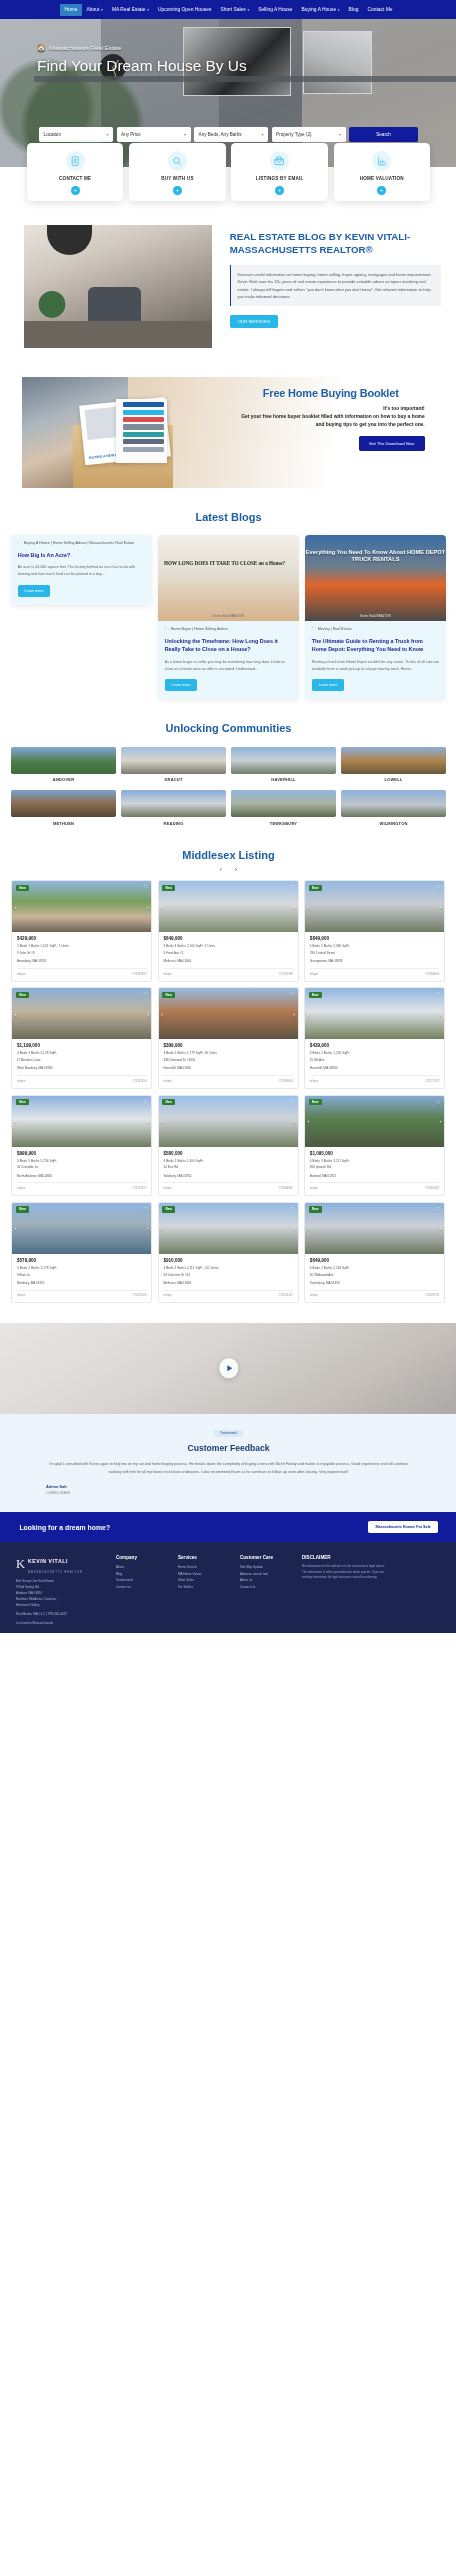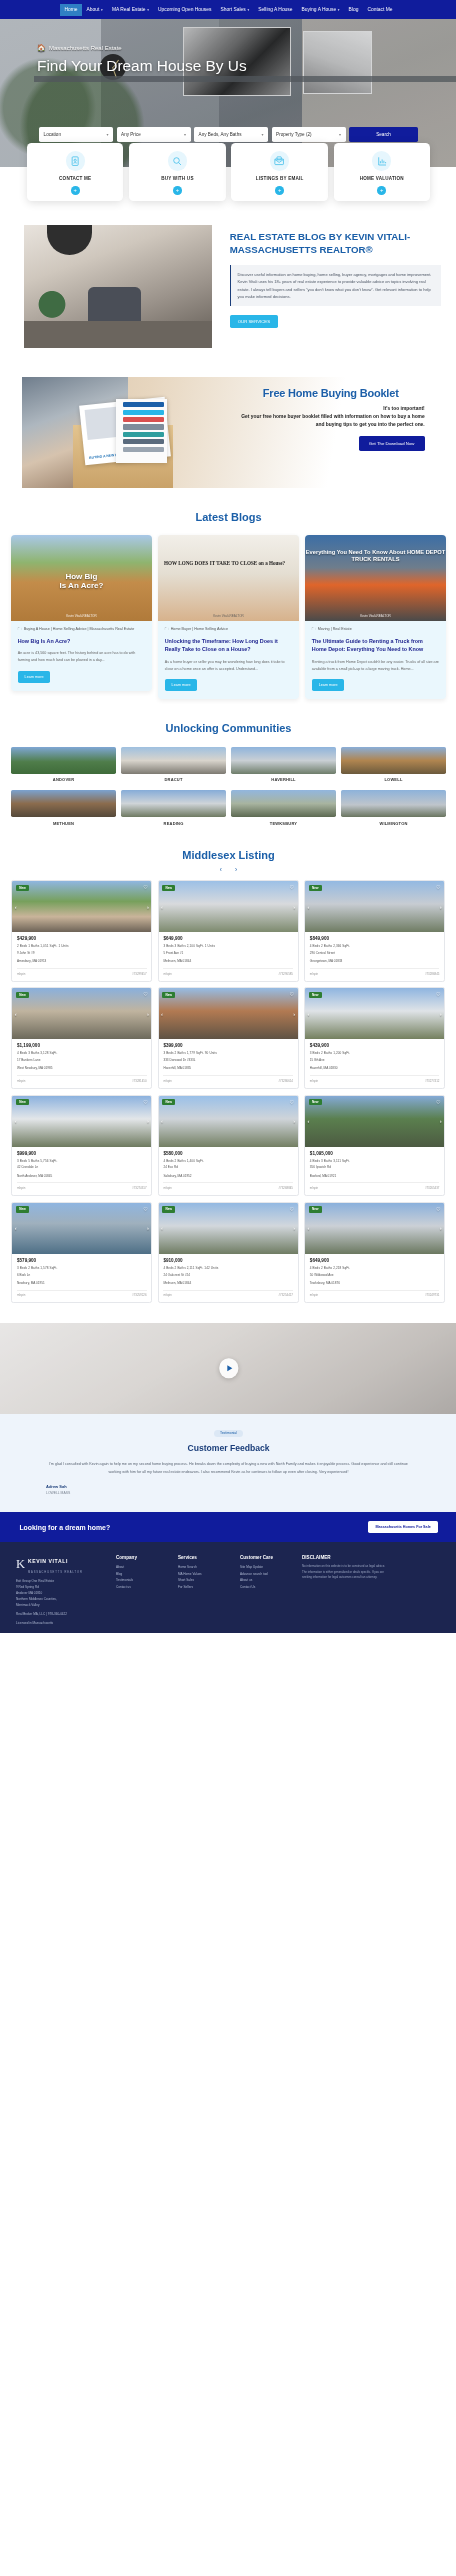--- a/index.html
+++ b/index.html
@@ -517,25 +517,20 @@
     <div class="bk-sub" style="white-space:pre-line">It's too important!
 Get your free home buyer booklet filled with information on how to buy a home and buying tips to get you into the perfect one.</div>
     <button class="bk-btn">Get The Download Now</button>
   </div>
 </div>
 
 <div class="sec-head">Latest Blogs</div>
 <div class="blogs">
 
   <div class="bcard">
-    <div class="bcard-img bimg1">
-      <div class="bimg-cap" style="white-space:pre-line">How Big
-Is An Acre?</div>
-      <div class="bimg-credit">Kevin Vitali-REALTOR</div>
-    </div>
     <div class="bcard-body">
       <div class="bcat">
         <span>🗀</span>
         <span>Buying A House | Home Selling Advice | Massachusetts Real Estate</span>
       </div>
       <div class="btitle">How Big Is An Acre?</div>
       <div class="bexc">An acre is 43,560 square feet. The history behind an acre has to do with farming and how much land can be plowed in a day...</div>
       <button class="blearn">Learn more</button>
     </div>
   </div>

